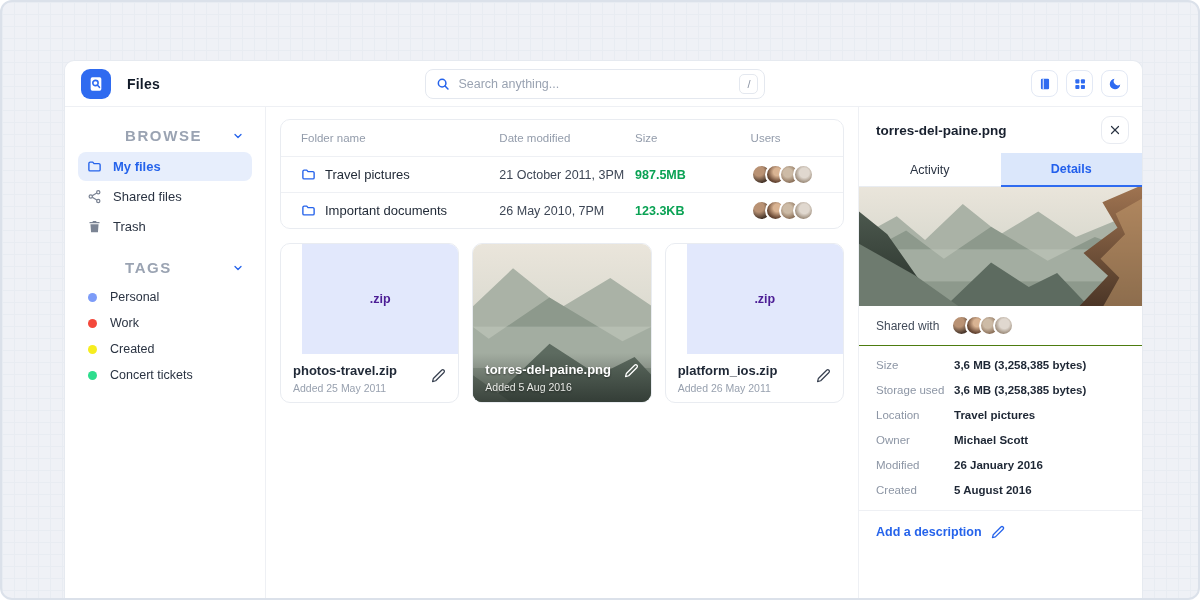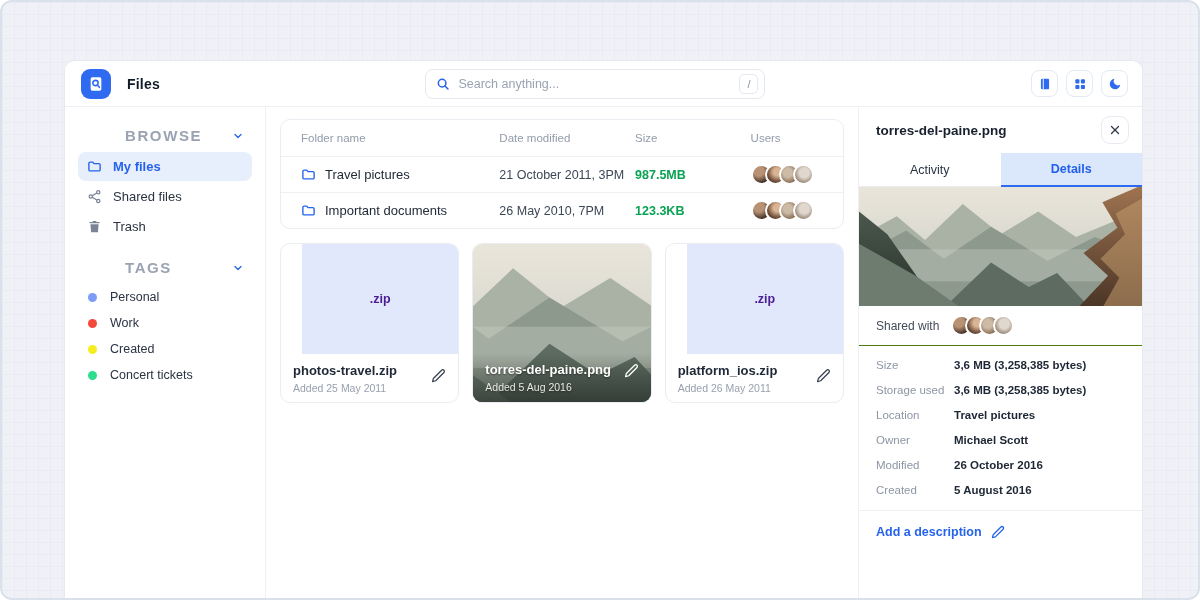--- a/index.html
+++ b/index.html
@@ -374,21 +374,21 @@
           <div class="drow">
             <span class="dlabel">Location</span>
             <span class="dvalue">Travel pictures</span>
           </div>
           <div class="drow">
             <span class="dlabel">Owner</span>
             <span class="dvalue">Michael Scott</span>
           </div>
           <div class="drow">
             <span class="dlabel">Modified</span>
-            <span class="dvalue">26 October 2016</span>
+            <span class="dvalue">26 January 2016</span>
           </div>
           <div class="drow">
             <span class="dlabel">Created</span>
             <span class="dvalue">5 August 2016</span>
           </div>
         </div>
         <div class="panel-div"></div>
         <div class="add-desc">
           <span>Add a description</span>
           <svg width="14" height="14" viewBox="0 0 24 24" fill="none" stroke="#2563eb" stroke-width="2.2" stroke-linecap="round" stroke-linejoin="round">

